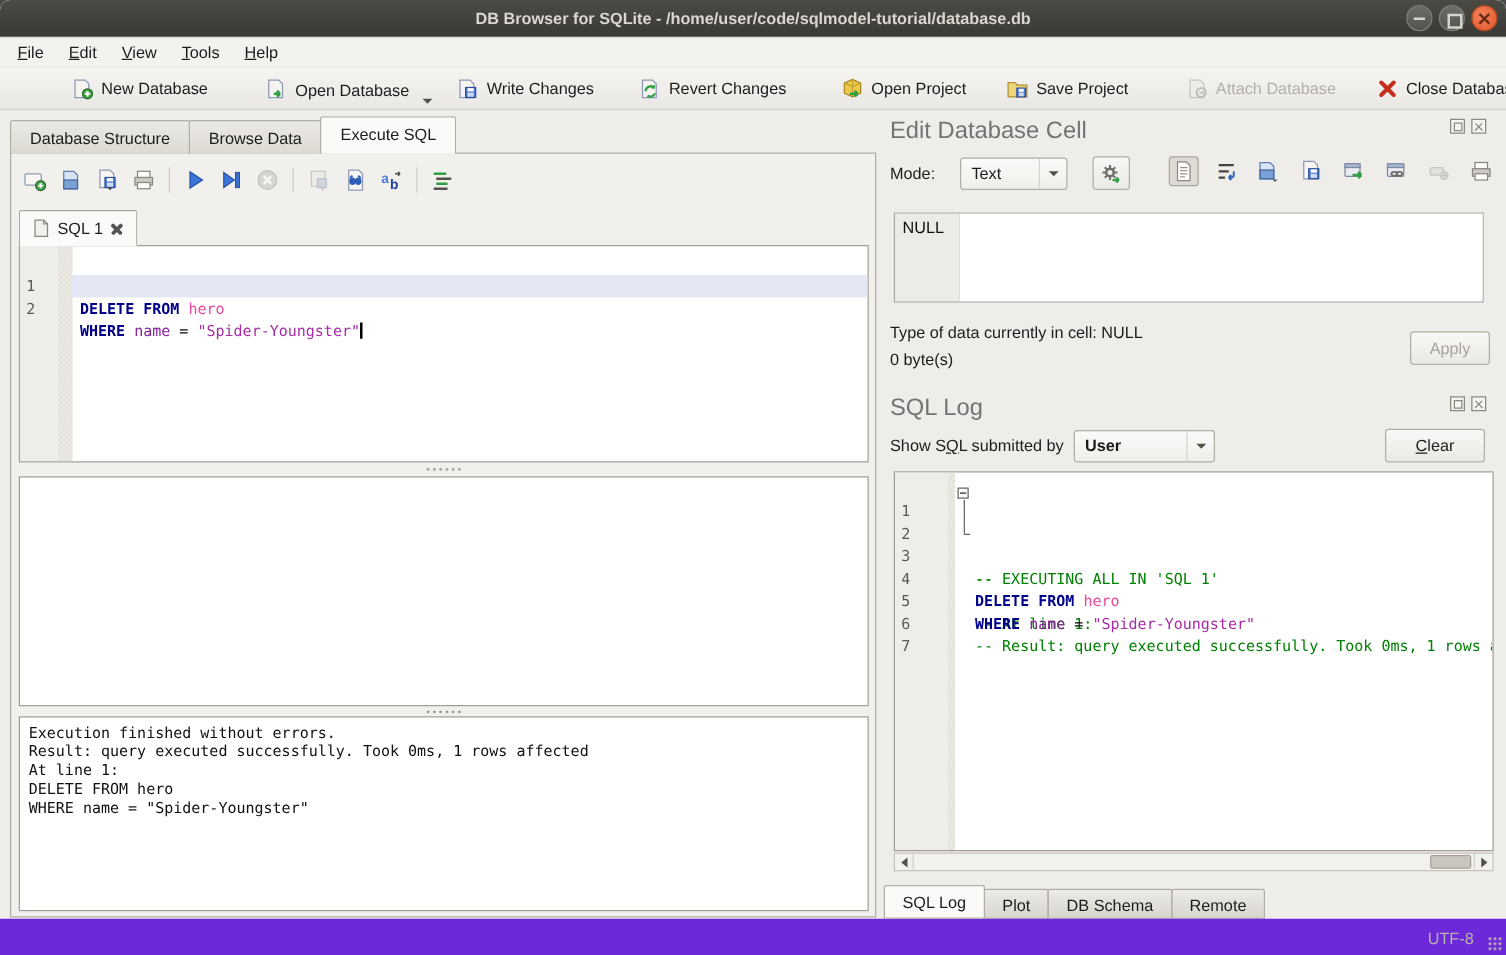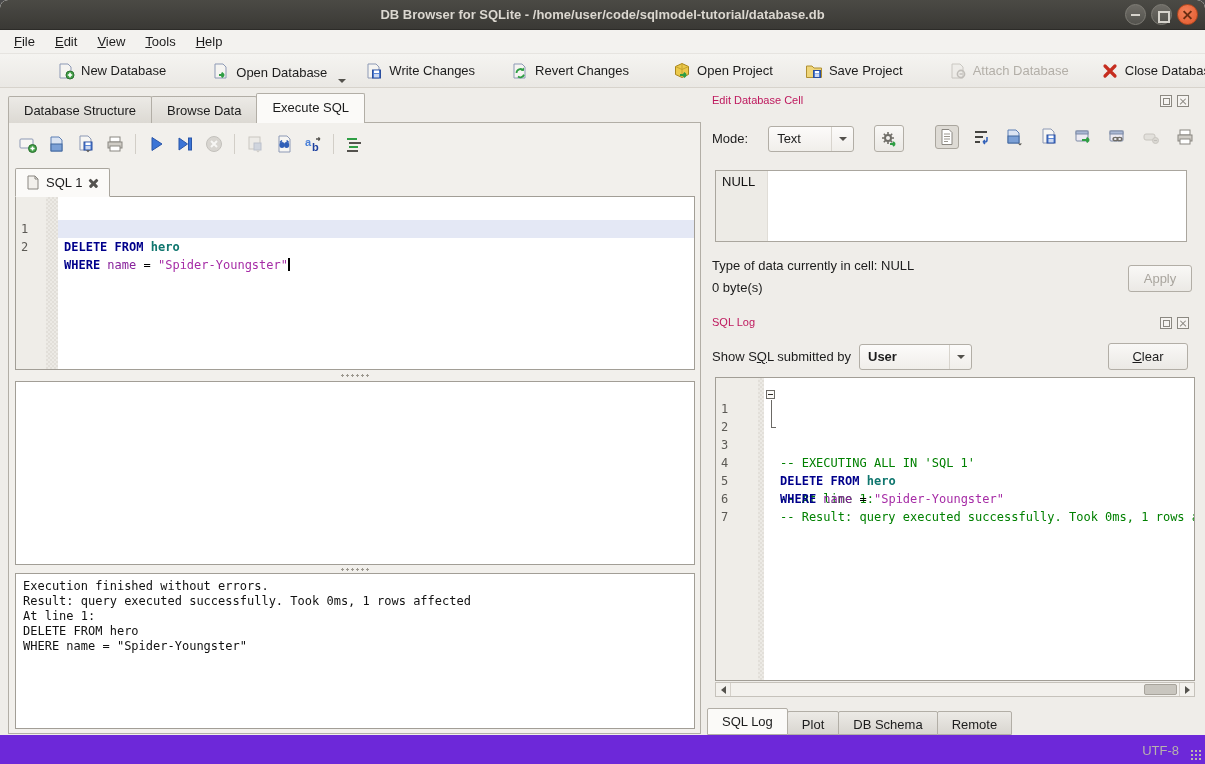--- a/index.html
+++ b/index.html
@@ -75,31 +75,31 @@
   .fold-strip { position:absolute; left:30px; top:0; bottom:0; width:12px; background:#eceae5;
     background-image:linear-gradient(45deg,#e2dfd9 25%,transparent 25%,transparent 75%,#e2dfd9 75%),
                      linear-gradient(45deg,#e2dfd9 25%,transparent 25%,transparent 75%,#e2dfd9 75%);
     background-size:4px 4px; background-position:0 0,2px 2px; }
   .code-area { position:absolute; left:0; right:0; top:0; padding-top:5px; font-family:"DejaVu Sans Mono", monospace; font-size:12px; }
   .ed-line { position:relative; height:18px; line-height:18px; white-space:pre; }
   .ed-line.current { background:linear-gradient(to right, transparent 42px, #e4e8f5 42px); }
   .ed-line .num { position:absolute; left:5px; width:22px; color:#5c5a55; }
   .ed-line .code { position:absolute; left:48px; right:0; overflow:hidden; white-space:pre; }
   .kw { color:#00008b; font-weight:bold; }
-  .tbl { color:#0f766e; font-weight:bold; }
+  .tbl { color:#ec4899; font-weight:normal; }
   .id { color:#88239c; }
   .str { color:#a62ca6; }
   .cm { color:#008000; }
   .pl { color:#000; }
   .caret { display:inline-block; width:1.5px; height:13px; background:#000; vertical-align:-2px; }
 
   
   .right-pane { position:absolute; left:712px; top:88px; width:493px; height:647px; }
   .dock-head { position:absolute; left:0; width:485px; display:flex; align-items:center; }
-  .dock-head .dtitle { font-size:11px; color:#be185d; }
+  .dock-head .dtitle { font-size:19px; color:#737373; }
   .dock-ics { position:absolute; right:8px; top:1px; display:flex; gap:5px; }
   .dock-ic { width:12px; height:12px; border:1px solid #8b8881; background:#f6f4f1; position:relative; }
   .dock-ic.float::after { content:""; position:absolute; left:2px; top:2px; width:5px; height:5px; border:1px solid #8b8881; }
   .dock-ic.xclose::before,.dock-ic.xclose::after { content:""; position:absolute; left:1px; top:4.5px; width:8px; height:1.4px; background:#8b8881; }
   .dock-ic.xclose::before{ transform:rotate(45deg);} .dock-ic.xclose::after{ transform:rotate(-45deg);}
 
   .combo { display:inline-flex; align-items:center; border:1px solid #b2aea6; border-radius:3px;
     background:linear-gradient(#fcfbfa,#f0eeea); padding:0 0 0 8px; height:26px; position:relative; }
   .combo .cval { flex:1; }
   .combo .carrow { width:22px; height:100%; display:flex; align-items:center; justify-content:center; border-left:1px solid #d8d4cd; margin-left:8px; }

